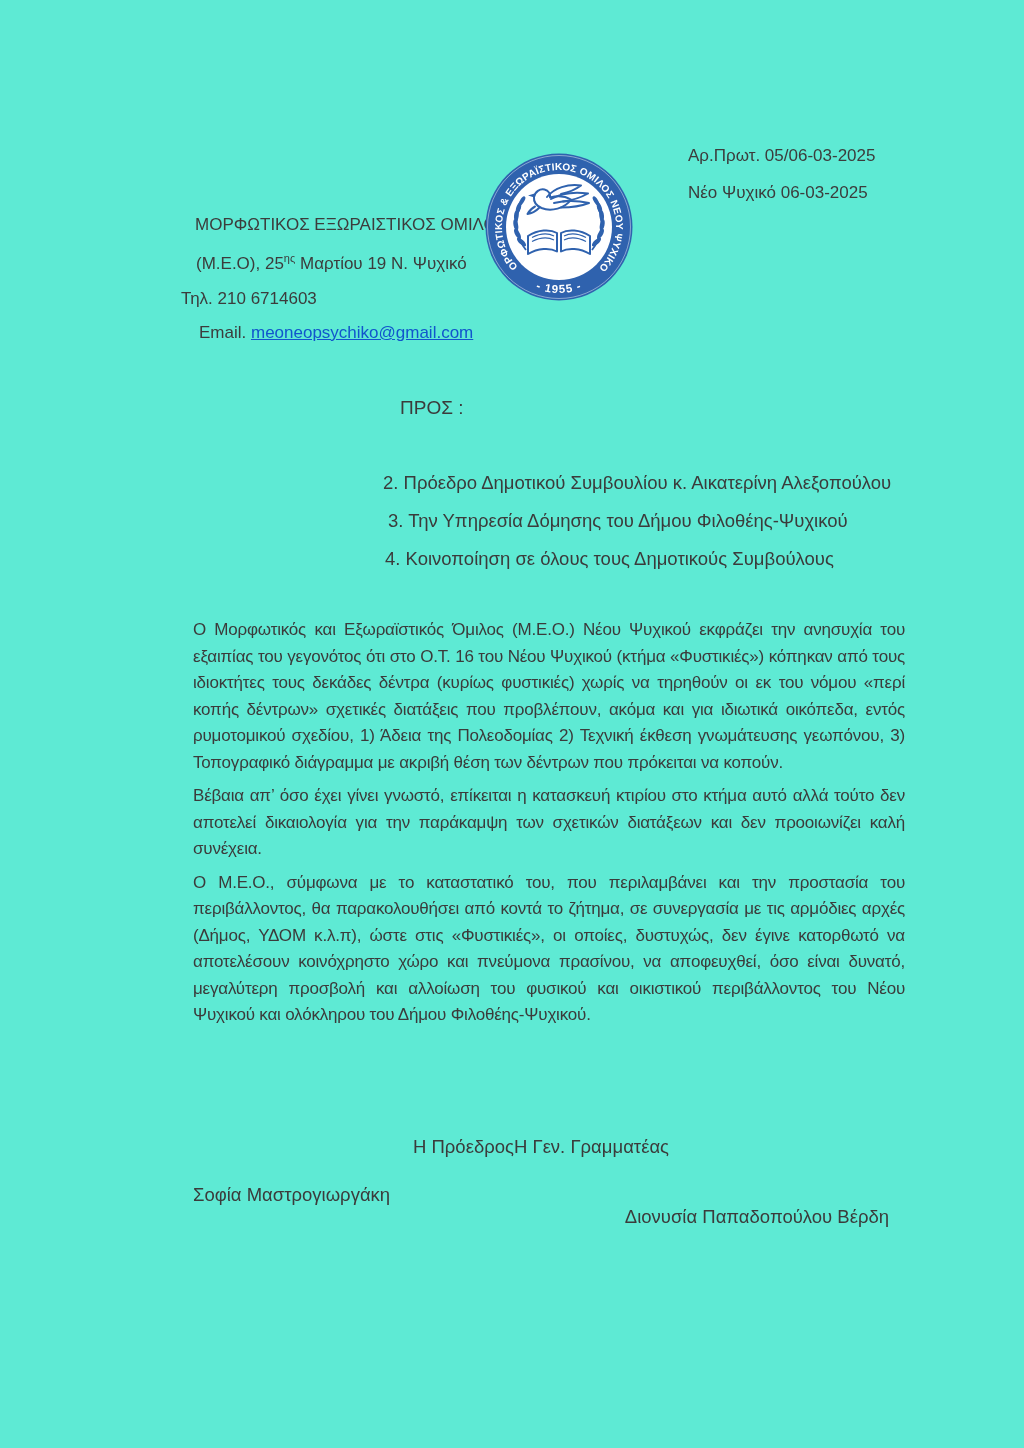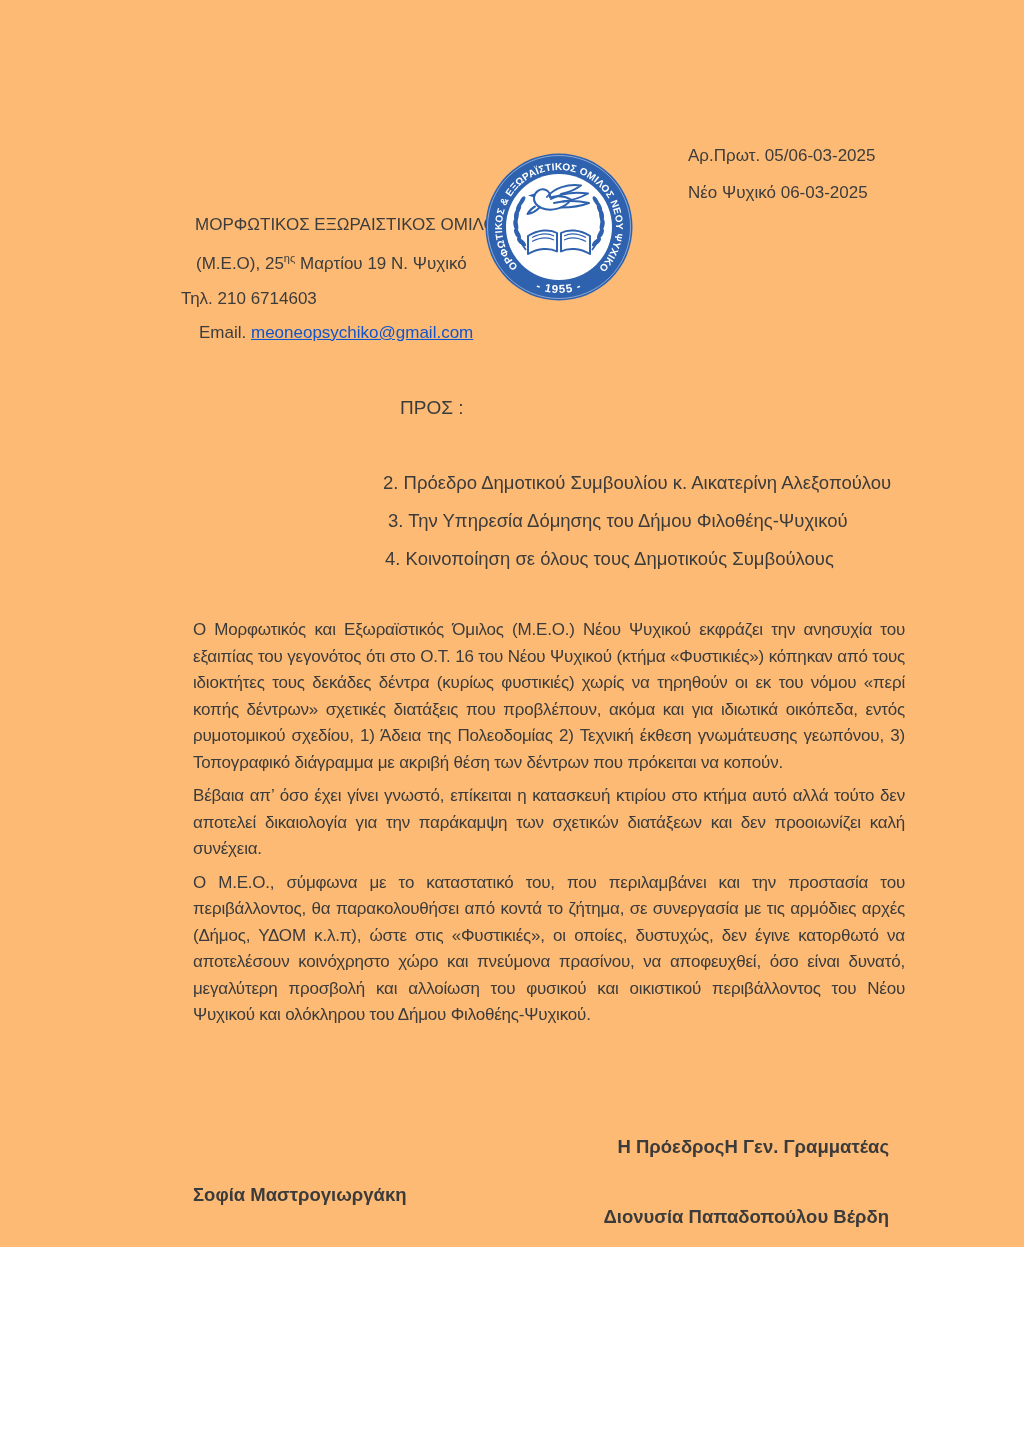--- a/index.html
+++ b/index.html
@@ -1,34 +1,34 @@
 <!DOCTYPE html>
 <html><head>
 <meta charset="utf-8">
 <style>
   * { margin:0; padding:0; box-sizing:border-box; }
   html,body { background:#ffffff; }
   .page {
-    position:relative; width:1024px; height:1247px; background:#fdba74;
+    position:relative; width:1024px; height:1448px; background:#5eead4;
     font-family:"Liberation Sans","DejaVu Sans",sans-serif; color:#3b3b3b; overflow:hidden;
   }
   .abs { position:absolute; }
   .hdr-right-line { font-size:17px; color:#3c3c3c; }
   .org-line { font-size:17px; color:#3c3c3c; }
   .org-line sup { font-size:11px; vertical-align:super; }
   .email-link { color:#1155cc; text-decoration:underline; }
   .pros-heading { font-size:19px; color:#3b3b3b; }
   .recipient { font-size:18.5px; color:#3b3b3b; white-space:nowrap; }
   .body-col { left:193px; width:712px; }
   .body-par {
     font-size:17px; line-height:26.5px; letter-spacing:-0.2px;
     text-align:justify; color:#3b3b3b; margin-bottom:7px;
   }
   .closing { font-size:18.5px; text-align:center; color:#3b3b3b; }
-  .sig-row { display:flex; justify-content:flex-end; font-size:18.5px; color:#3b3b3b;font-weight:bold; }
+  .sig-row { display:flex; justify-content:center; font-size:18.5px; color:#3b3b3b; }
   .sig-right { text-align:right; padding-right:16px; }
   .logo-wrap { width:150px; height:150px; }
 </style>
 </head>
 <body>
 
 <div class="page">
 
   <div class="abs hdr-right-line" style="left:688px; top:146px;">Αρ.Πρωτ. 05/06-03-2025</div>
   <div class="abs hdr-right-line" style="left:688px; top:183px;">Νέο Ψυχικό 06-03-2025</div>

